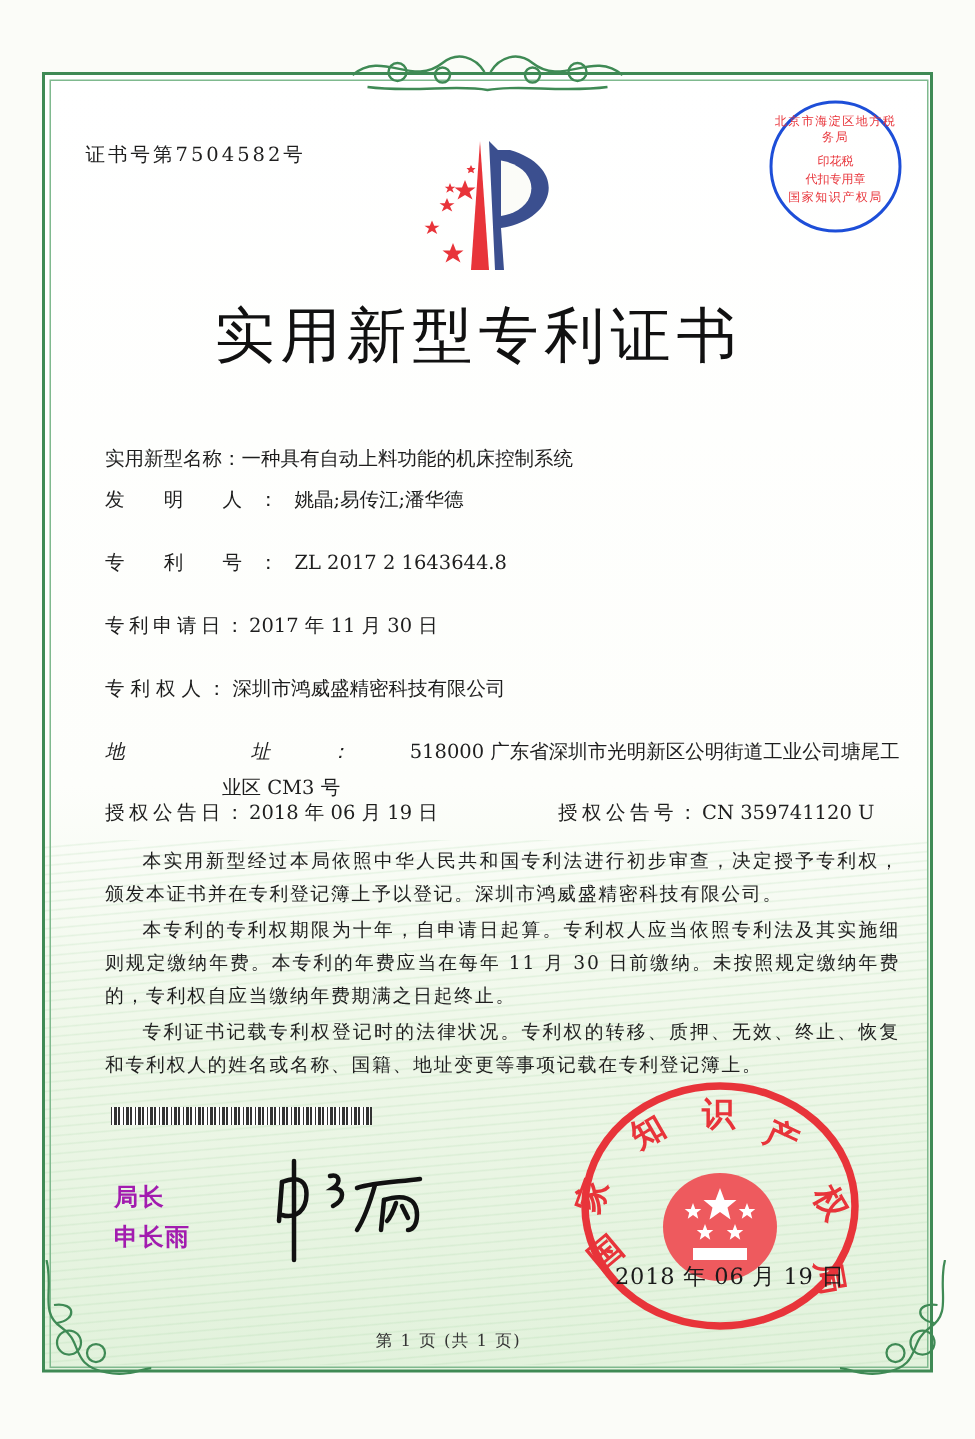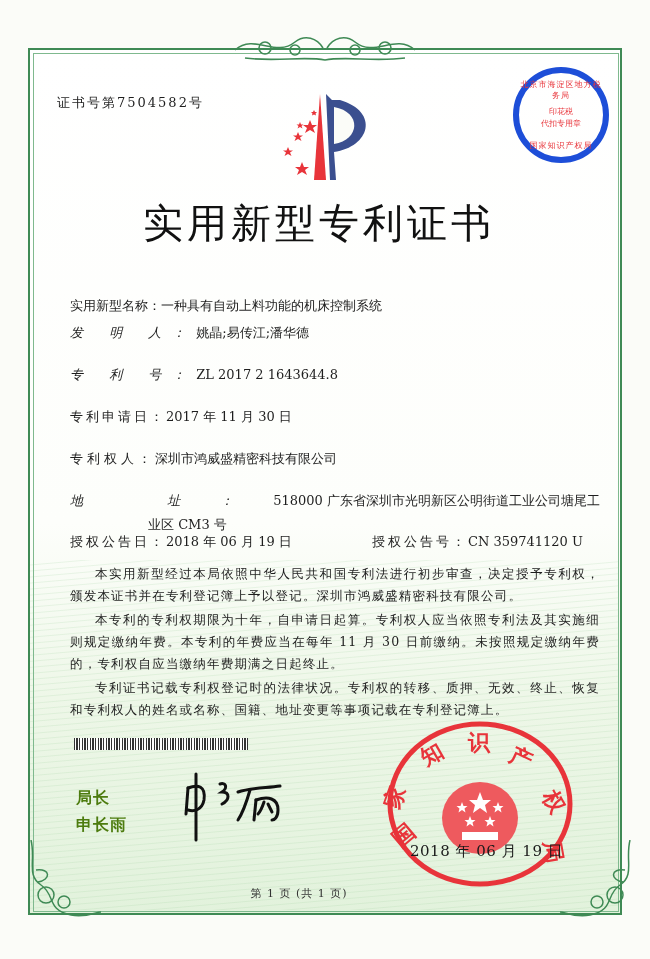--- a/index.html
+++ b/index.html
@@ -28,53 +28,53 @@
   .ornament-top {
     position: absolute; left: 225px; top: 28px; width: 200px; height: 36px;
   }
   .ornament-corner { position: absolute; width: 75px; height: 80px; }
   .cert-number {
     position: absolute; left: 57px; top: 94px; font-size: 13px; letter-spacing: 2px;
   }
   .logo { position: absolute; left: 270px; top: 92px; width: 110px; height: 90px; }
   .tax-seal {
     position: absolute; left: 513px; top: 67px; width: 84px; height: 84px;
-    border: 6px solid #1d4ed8; border-radius: 50%;
+    border: 2px solid #1d4ed8; border-radius: 50%;
     color: #e8343a; font-size: 8px; text-align: center;
   }
   .tax-seal .ring-text { position: absolute; width: 100%; top: 6px; font-size: 8px; letter-spacing: 1px; }
   .tax-seal .center1 { position: absolute; width: 100%; top: 33px; }
   .tax-seal .center2 { position: absolute; width: 100%; top: 45px; }
-  .tax-seal .bottom-text { position: absolute; width: 100%; bottom: 6px; font-size: 8px; letter-spacing: 1px; }
+  .tax-seal .bottom-text { position: absolute; width: 100%; bottom: 16px; font-size: 8px; letter-spacing: 1px; }
   .title {
     position: absolute; left: 0; width: 638px; top: 196px; text-align: center;
     font-family: Liberation Serif, serif;
     font-size: 40px; letter-spacing: 4px; color: #111;
   }
   .field {
     position: absolute; left: 70px; font-size: 13px; white-space: nowrap;
   }
   .field .label { display: inline-block; }
   .field .value { display: inline-block; }
-  .label-wide { letter-spacing: 11px; font-style: italic; }
+  .label-wide { letter-spacing: 11px; }
   .label-mid { letter-spacing: 4px; }
   .label-tight { letter-spacing: 3px; }
   .addr-cont { position: absolute; left: 148px; top: 516px; font-size: 13px; }
   .grant-no { position: absolute; left: 372px; top: 533px; font-size: 13px; white-space: nowrap; }
   .para {
     position: absolute; left: 70px; width: 530px; font-size: 12.5px; line-height: 22px;
     letter-spacing: 1.2px; text-indent: 2em; text-align: justify;
   }
   .barcode {
     position: absolute; left: 74px; top: 738px; width: 174px; height: 12px;
     background: repeating-linear-gradient(90deg, #333 0px, #333 1px, #fff 1px, #fff 2px, #333 2px, #333 4px, #fff 4px, #fff 5px, #333 5px, #333 6px, #fff 6px, #fff 8px);
   }
   .director-title, .director-name {
     position: absolute; left: 76px; font-family: "DejaVu Sans", "Liberation Sans", sans-serif;
-    font-size: 16px; font-weight: bold; letter-spacing: 1px; color: #4d7c0f;
+    font-size: 16px; font-weight: bold; letter-spacing: 1px; color: #a21caf;
   }
   .director-title { top: 788px; }
   .director-name { top: 815px; }
   .signature { position: absolute; left: 180px; top: 770px; width: 110px; height: 72px; }
   .office-seal { position: absolute; left: 382px; top: 720px; width: 196px; height: 168px; }
   .seal-date {
     position: absolute; left: 410px; top: 842px; font-size: 15px; color: #1a1a1a; letter-spacing: 0.5px;
   }
   .page-footer {
     position: absolute; left: 0; width: 598px; top: 886px; text-align: center; font-size: 11px; color: #333; letter-spacing: 1px;

